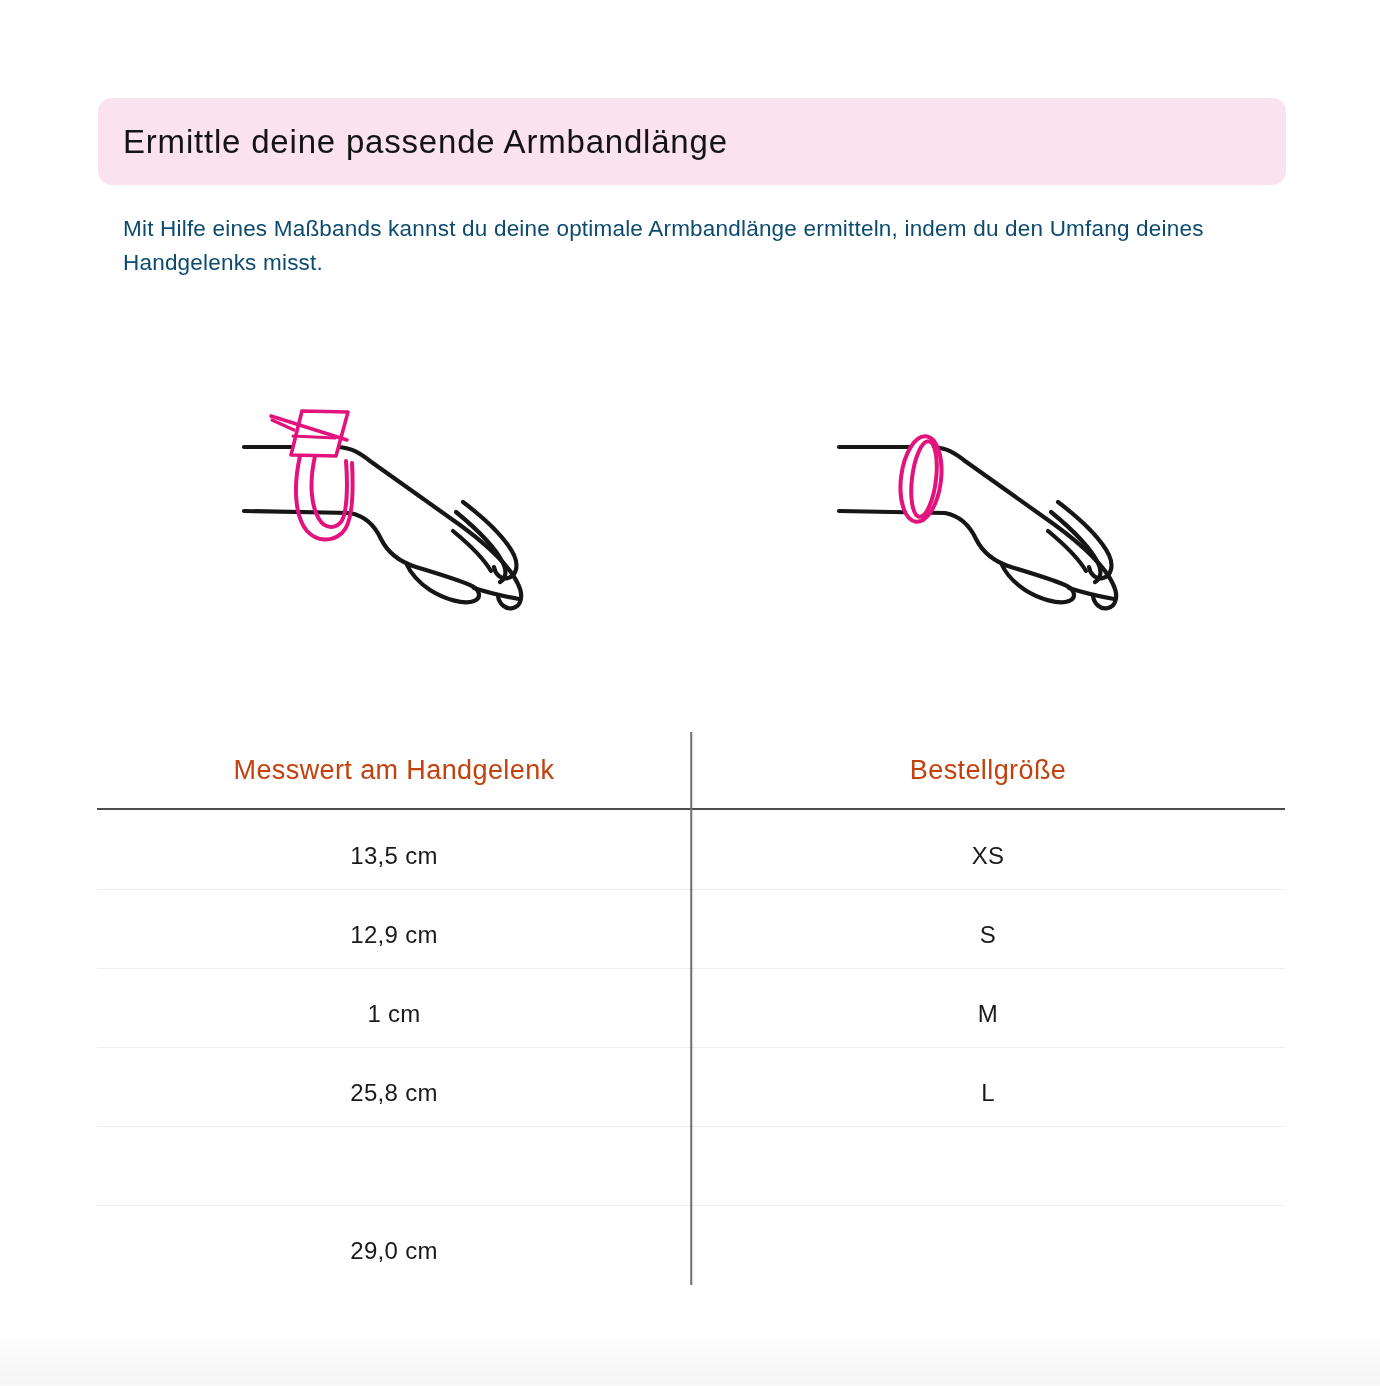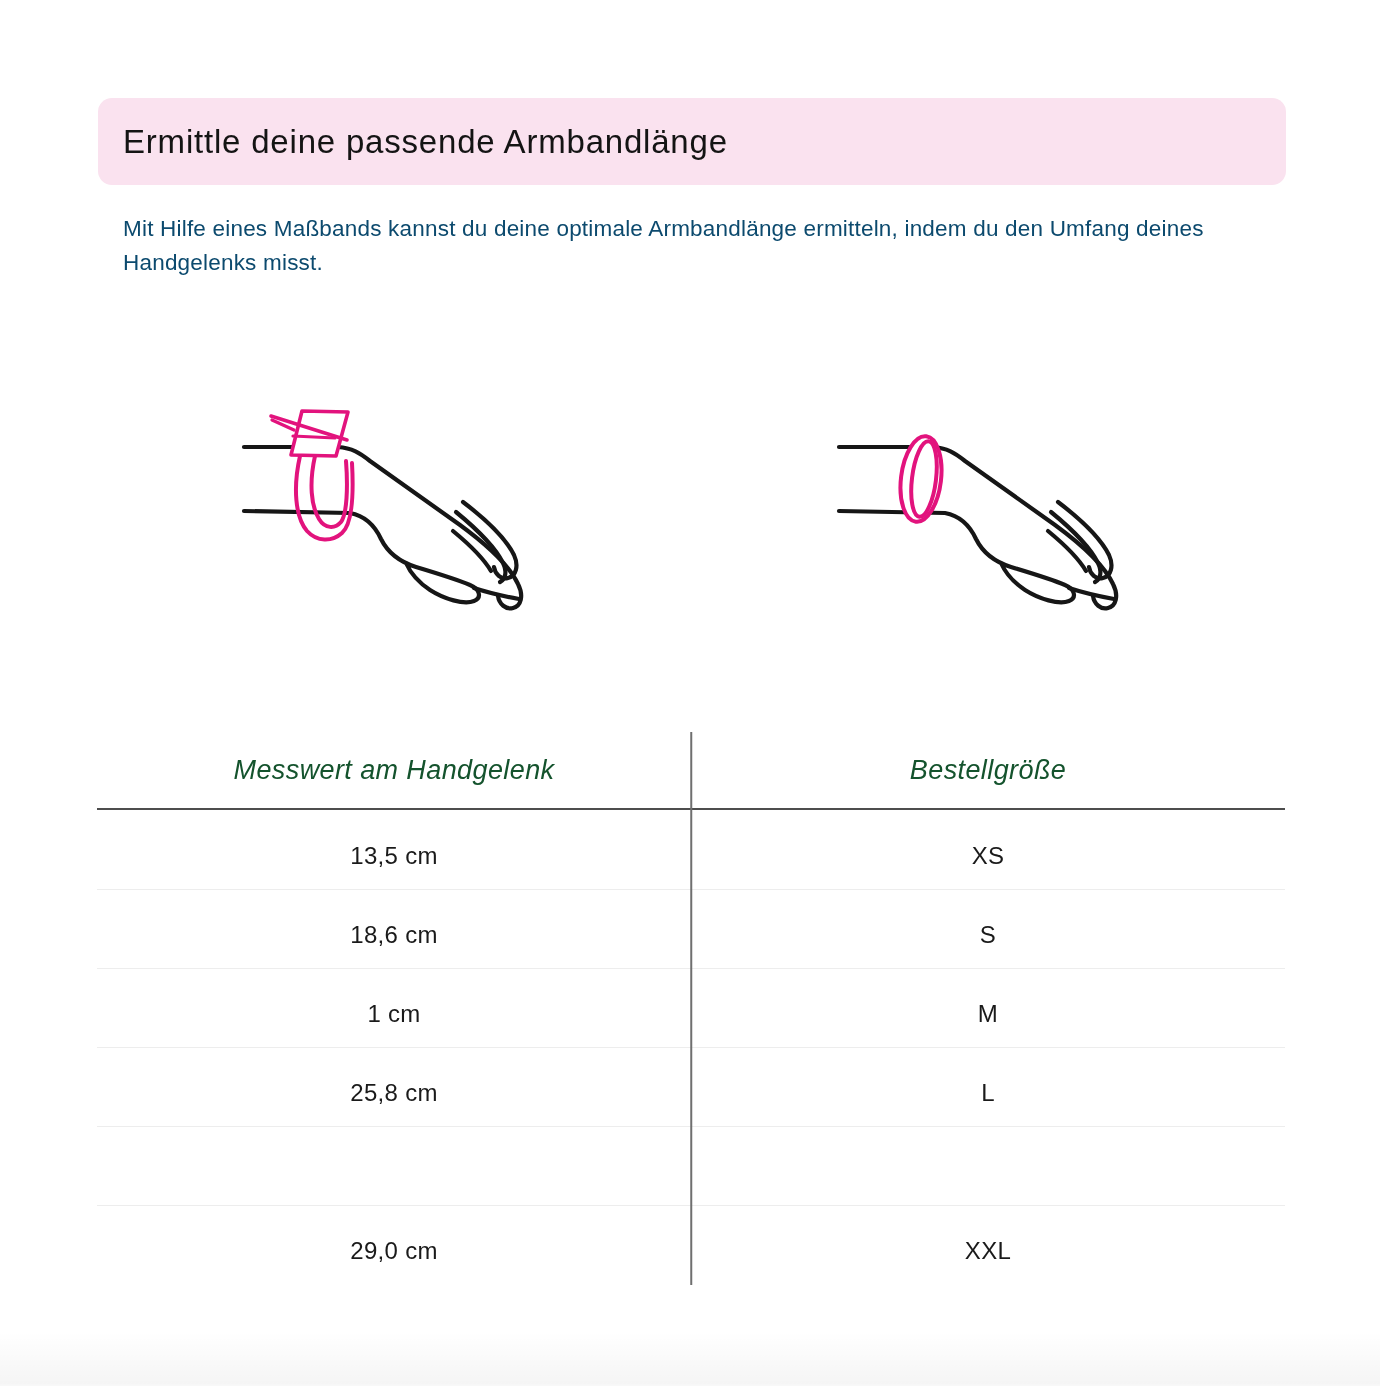--- a/index.html
+++ b/index.html
@@ -34,21 +34,21 @@
   .size-table { position:absolute; }
   .size-table::after { 
     content:""; position:absolute; left:50%; top:0; width:1.5px; height:553px;
     background:#6f6f6f; transform:translateX(-50%);
   }
   .thead {
     display:flex; height:78px; border-bottom:2px solid #4d4d4d;
   }
   .th {
     width:50%; display:flex; align-items:center; justify-content:center;
-    font-size:27px; letter-spacing:0.4px; color:#14532d;font-style:italic;
+    font-size:27px; letter-spacing:0.4px; color:#c2410c;
   }
   .tr { display:flex; height:79px; }
   .tr + .tr { border-top:1px solid #ededed; }
   .td {
     width:50%; display:flex; align-items:center; justify-content:center;
     font-size:24px; letter-spacing:0.3px; color:#1a1a1a;margin-top:12px;
   }
   
   .bottom-shade {
     position:absolute; left:0; bottom:0; width:100%; height:55px;
@@ -109,34 +109,33 @@
     <div class="thead">
       <div class="th">Messwert am Handgelenk</div>
       <div class="th">Bestellgröße</div>
     </div>
     <div class="tbody">
       <div class="tr">
         <div class="td">13,5 cm</div>
         <div class="td">XS</div>
       </div>
       <div class="tr">
-        <div class="td">18,6 cm</div>
+        <div class="td">12,9 cm</div>
         <div class="td">S</div>
       </div>
       <div class="tr">
         <div class="td">1 cm</div>
         <div class="td">M</div>
       </div>
       <div class="tr">
         <div class="td">25,8 cm</div>
         <div class="td">L</div>
       </div>
       <div class="tr">
       </div>
       <div class="tr">
         <div class="td">29,0 cm</div>
-        <div class="td">XXL</div>
       </div>
     </div>
   </div>
 
   <div class="bottom-shade"></div>
 </div>
 
 </body></html>

